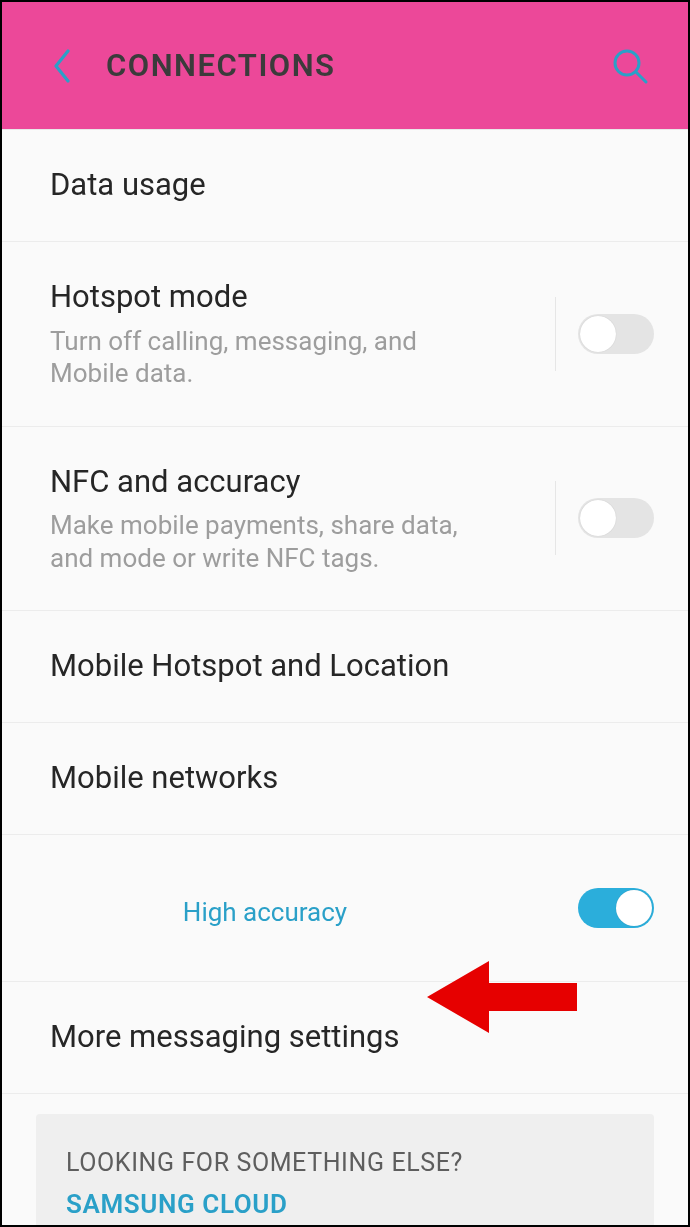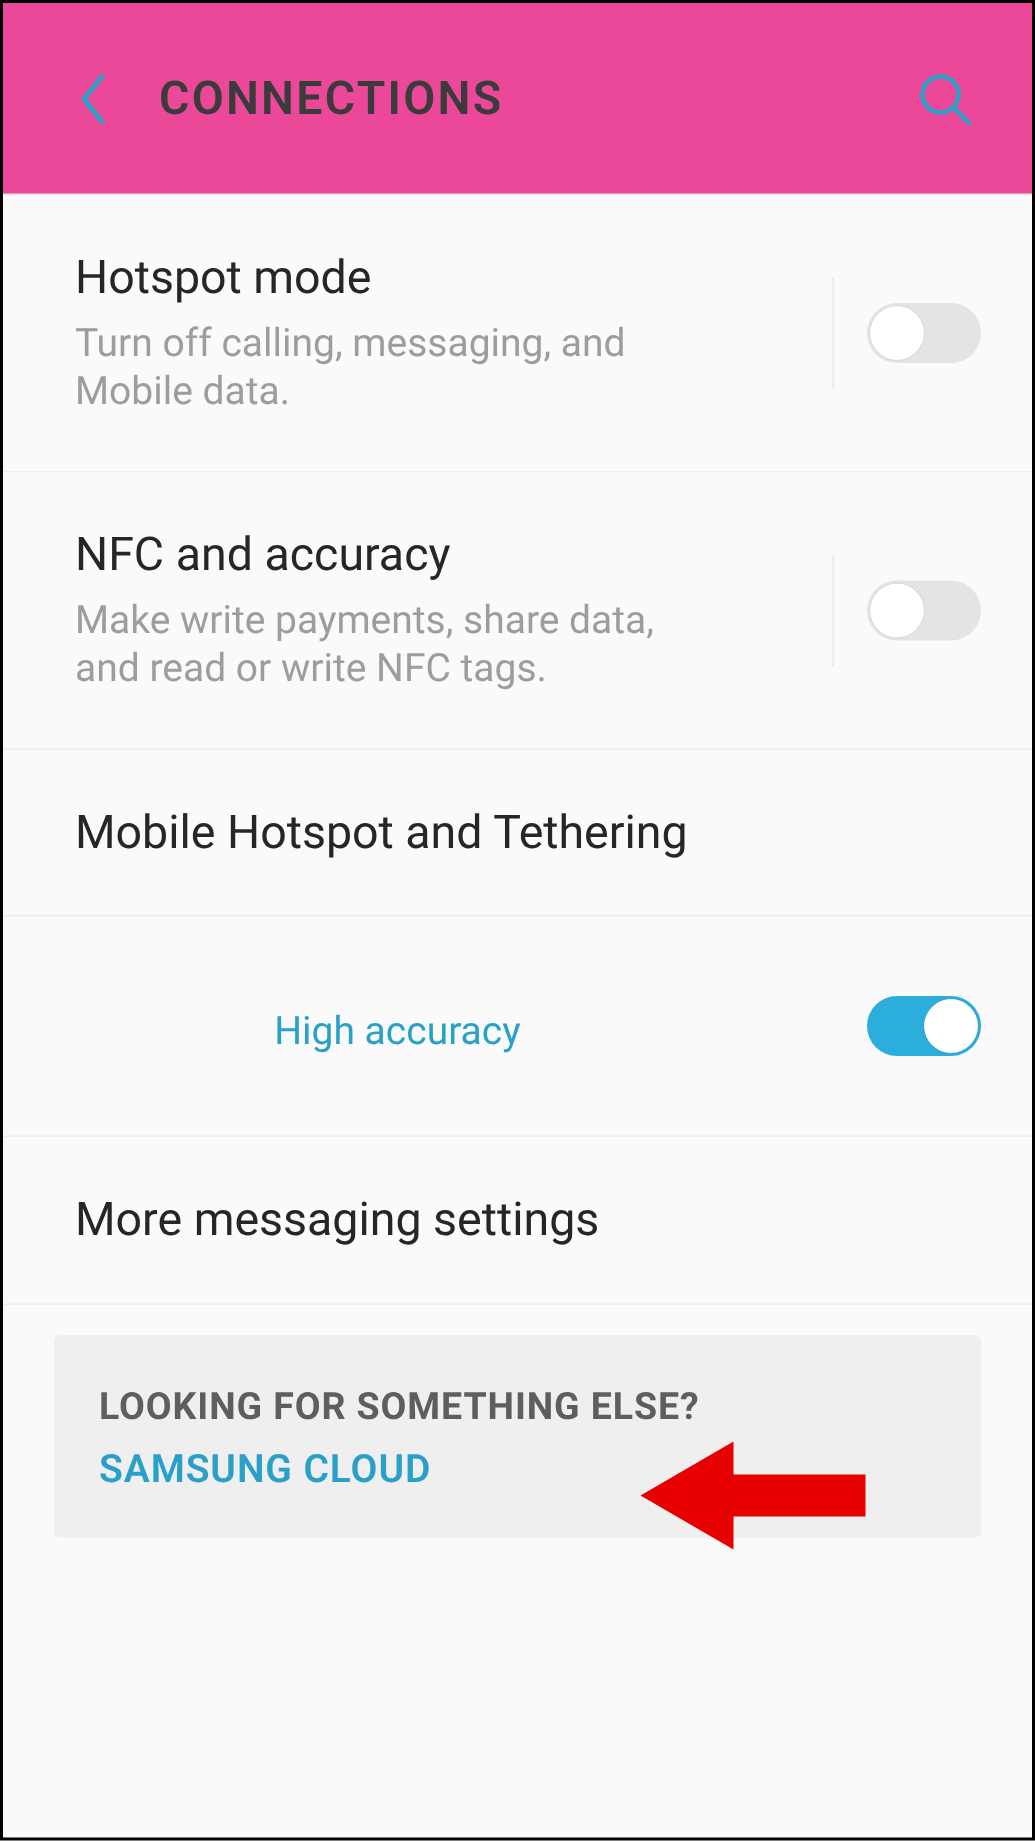--- a/index.html
+++ b/index.html
@@ -84,21 +84,21 @@
   .toggle.on { background: #2baedb; }
   .toggle.on .knob { left: auto; right: 2px; }
   .footer-card {
     margin: 20px 34px 0 34px;
     background: #efefef;
     border-radius: 4px;
     padding: 34px 30px 30px 30px;
   }
   .footer-card .lead {
     font-size: 25px;
-    font-weight: 700;
+    font-weight: 400;
     letter-spacing: 0.6px;
     color: #5e5e5e;
     margin-bottom: 12px;
   }
   .footer-card .link {
     font-size: 26px;
     font-weight: 600;
     letter-spacing: 0.6px;
     color: #2aa0c8;
     cursor: pointer;
@@ -123,51 +123,61 @@
   <div class="search-btn">
     <svg width="40" height="40" viewBox="0 0 40 40">
       <circle cx="17" cy="17" r="12" fill="none" stroke="#2aa0c8" stroke-width="3"></circle>
       <line x1="26" y1="26" x2="36" y2="36" stroke="#2aa0c8" stroke-width="3" stroke-linecap="round"></line>
     </svg>
   </div>
 </div>
 
 <div class="list">
 
+  <div class="item">
+    <div class="txt">
+      <div class="label">Data usage</div>
+    </div>
+  </div>
 
   <div class="item">
     <div class="txt">
       <div class="label">Hotspot mode</div>
       <div class="sub">Turn off calling, messaging, and Mobile data.</div>
     </div>
     <div class="toggle-wrap">
       <div class="toggle">
           <div class="knob"></div>
         </div>
     </div>
   </div>
 
   <div class="item">
     <div class="txt">
       <div class="label">NFC and accuracy</div>
-      <div class="sub">Make write payments, share data, and read or write NFC tags.</div>
+      <div class="sub">Make mobile payments, share data, and mode or write NFC tags.</div>
     </div>
     <div class="toggle-wrap">
       <div class="toggle">
           <div class="knob"></div>
         </div>
     </div>
   </div>
 
   <div class="item">
     <div class="txt">
-      <div class="label">Mobile Hotspot and Tethering</div>
-    </div>
-  </div>
-
+      <div class="label">Mobile Hotspot and Location</div>
+    </div>
+  </div>
+
+  <div class="item">
+    <div class="txt">
+      <div class="label">Mobile networks</div>
+    </div>
+  </div>
 
   <div class="item">
     <div class="txt">
       <div class="sub accent">High accuracy</div>
     </div>
     <div class="toggle-wrap noborder">
       <div class="toggle on">
           <div class="knob"></div>
         </div>
     </div>

